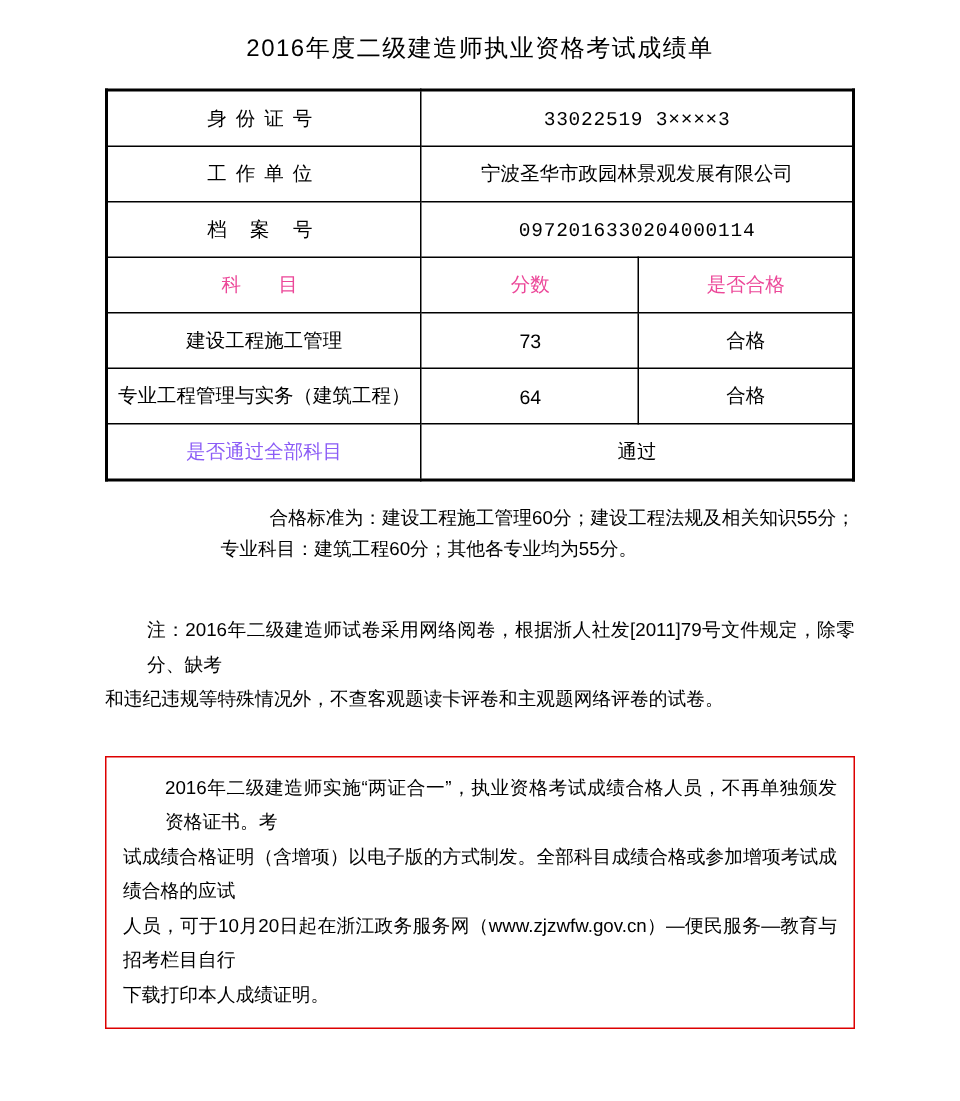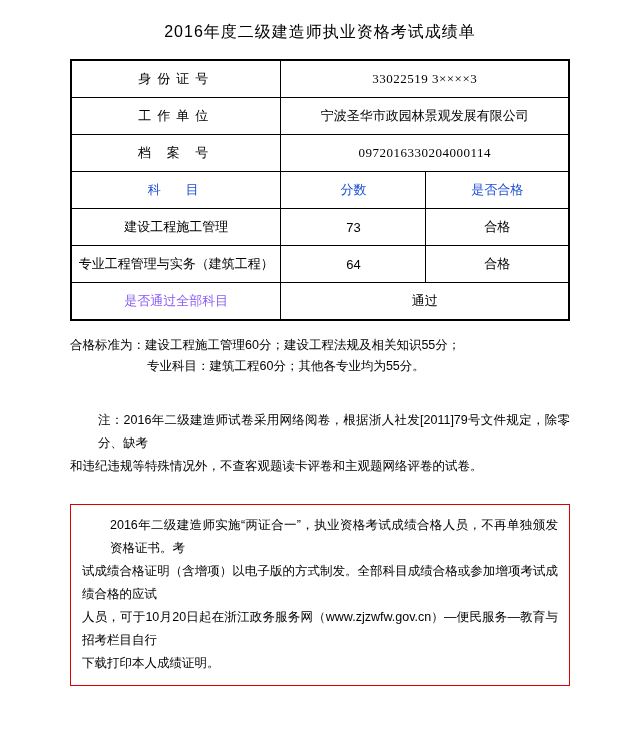--- a/index.html
+++ b/index.html
@@ -45,21 +45,21 @@
     vertical-align: middle;
     padding: 2px 4px;
   }
   .col-label { width: 210px; }
   .col-score { width: 145px; }
   .col-pass  { width: 143px; }
   .label-spaced {
     letter-spacing: 6px;
     padding-left: 6px;
   }
-  .blue-text { color: #1d4ed8; }
+  .blue-text { color: #ec4899; }
   .red-text  { color: #8b5cf6; }
   .redacted {
     display: inline-block;
     position: relative;
   }
   .redacted .blur {
     display: inline-block;
     background: #d9d9d9;
     color: transparent;
     border-radius: 1px;
@@ -69,20 +69,21 @@
     letter-spacing: 2px;
   }
   .criteria {
     margin: 14px auto 0 auto;
     width: 500px;
     font-size: 12.5px;
     line-height: 21px;
   }
   .criteria .crit-row {
     display: flex;
+    justify-content: flex-end;
   }
   .criteria .crit-key {
     white-space: nowrap;
   }
   .criteria .crit-indent {
     padding-left: 77px;
   }
   .note {
     margin: 32px auto 0 auto;
     width: 500px;
@@ -96,21 +97,21 @@
     width: 500px;
     border: 1px solid #dd0000;
     box-sizing: border-box;
     padding: 9px 11px 10px 11px;
     font-size: 12.5px;
     line-height: 23px;
     text-align: justify;
   }
   .red-box .indent { padding-left: 28px; }
   .mono-num {
-    font-family: Liberation Serif, serif;
+    font-family: Liberation Mono, monospace;
     letter-spacing: 0.5px;
   }
 </style>
 </head>
 <body>
 
 <div class="page">
 
   <div class="doc-title">2016年度二级建造师执业资格考试成绩单</div>
 

